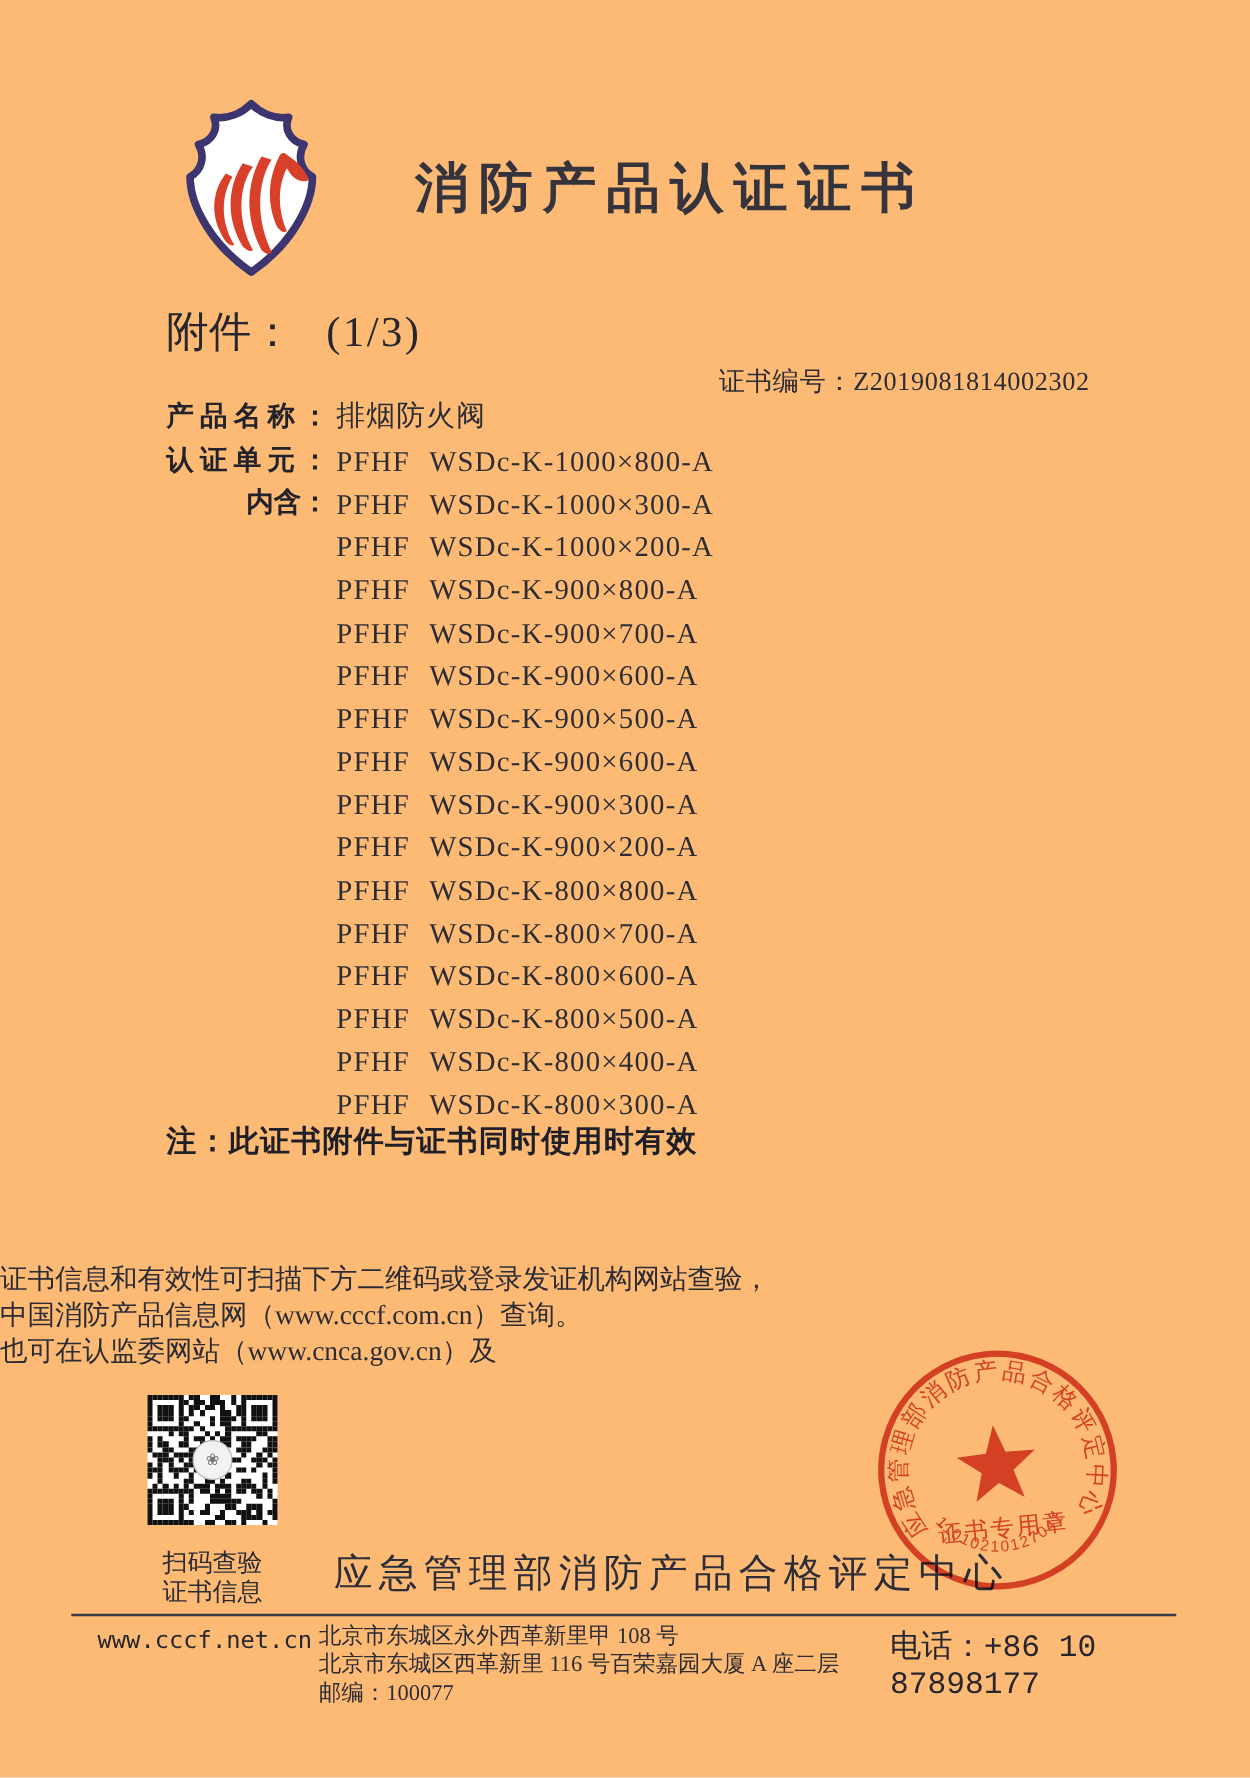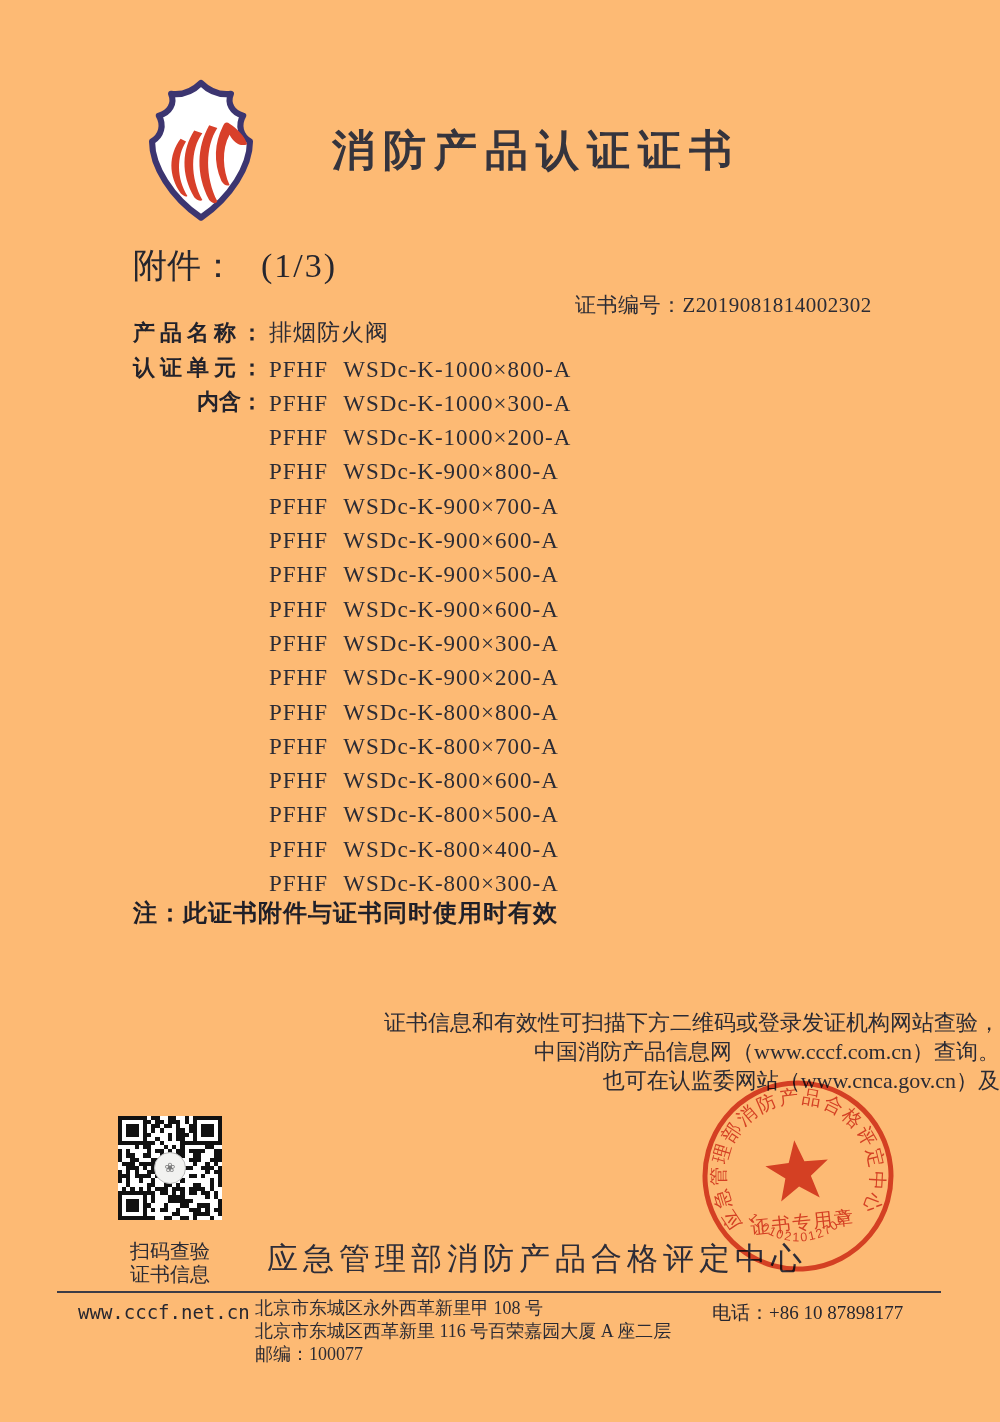--- a/index.html
+++ b/index.html
@@ -31,21 +31,21 @@
   .dlabel.right { text-align:right; text-align-last:right; }
   .dvalue { margin-left:6px; font-size:23px; word-spacing:9px; letter-spacing:1px; white-space:pre; }
   .note {
     position:absolute; left:133px; top:897px;
     font-family:Liberation Mono, monospace;
     font-weight:700; font-size:24px; color:#1f1f28; letter-spacing:1px;
   }
   
   .verify {
     position:absolute; left:0; top:1008px; width:1000px;
-    text-align:right; font-size:22px; line-height:29px; color:#2b2b34;
+    text-align:left; font-size:22px; line-height:29px; color:#2b2b34;
   }
   
   .qr-wrap { position:absolute; left:118px; top:1116px; width:104px; text-align:center; }
   .qr {
     position:relative; width:104px; height:104px;
     display:grid; grid-template-columns:repeat(25,1fr); grid-template-rows:repeat(25,1fr);
     background:#fff;
   }
   .qr .qm { background:#111; }
   .qr-logo {
@@ -65,22 +65,22 @@
     transform:rotate(-6deg); opacity:.85; mix-blend-mode:multiply;
   }
   
   .footer-rule { position:absolute; left:57px; top:1291px; width:884px; border-top:2px solid #3c3c46; }
   .site {
     position:absolute; left:78px; top:1301px;
     font-family:"DejaVu Sans Mono","Liberation Mono",monospace; font-size:19px; color:#26262f;
   }
   .address { position:absolute; left:255px; top:1297px; width:510px; text-align:left;
     font-size:18px; line-height:23px; color:#2b2b34; }
-  .phone { position:absolute; left:712px; top:1300px; font-size:19px; color:#26262f;
-    font-family:Liberation Serif, serif; }
+  .phone { position:absolute; left:712px; top:1300px; font-size:25px; color:#26262f;
+    font-family:Liberation Mono, monospace; }
 </style>
 </head>
 <body>
 
 <div class="page">
 
   <svg class="logo" viewBox="0 0 100 110" aria-hidden="true">
     <path d="M50,5 C44,11 36,14 28,13 C31,20 27,27 19,29 C23,36 21,44 14,48 C14,66 28,89 50,104 C72,89 86,66 86,48 C79,44 77,36 81,29 C73,27 69,20 72,13 C64,14 56,11 50,5 Z" fill="#ffffff" stroke="#3c3570" stroke-width="4.5" stroke-linejoin="round"></path>
     <g fill="#d8402a">
       <path d="M35,46 C26,58 26,73 35,86 C37,88 39,89 40,88 C32,75 32,59 39,48 Z"></path>

